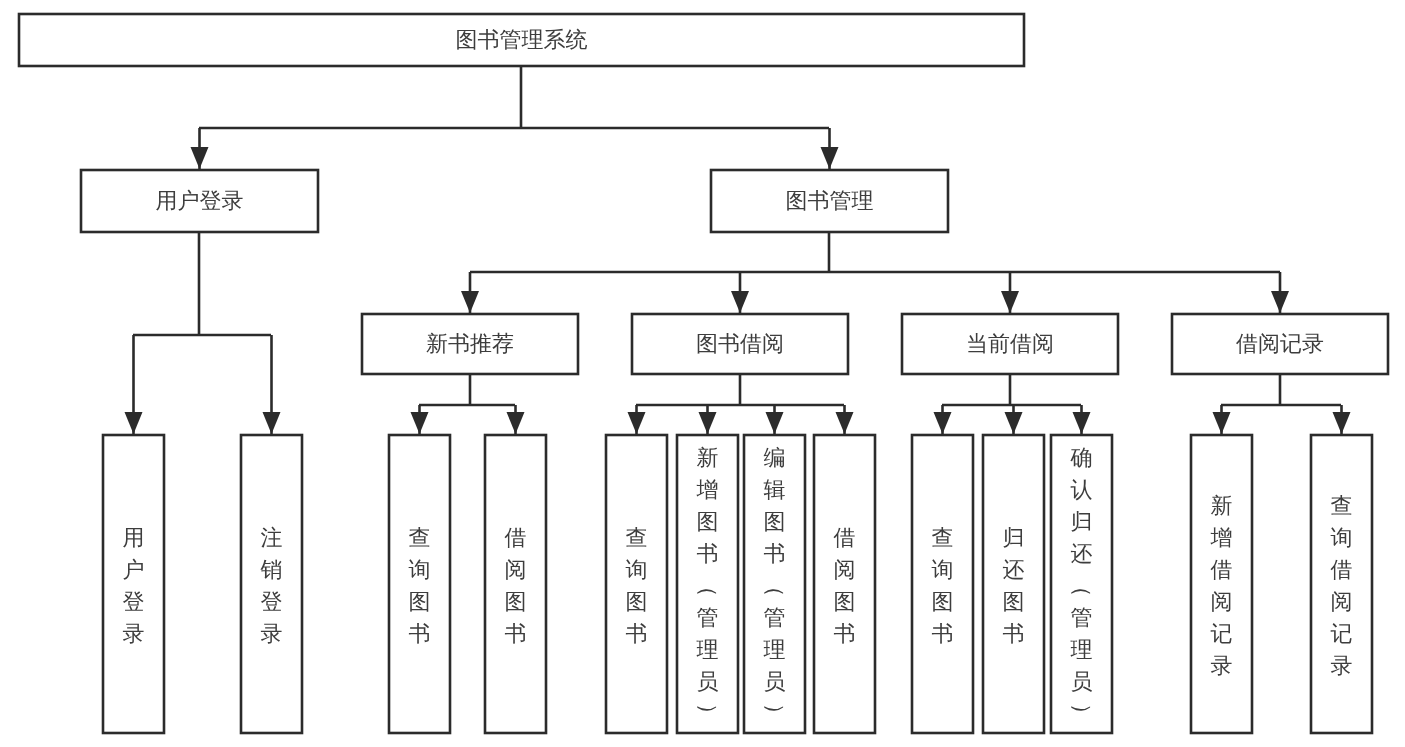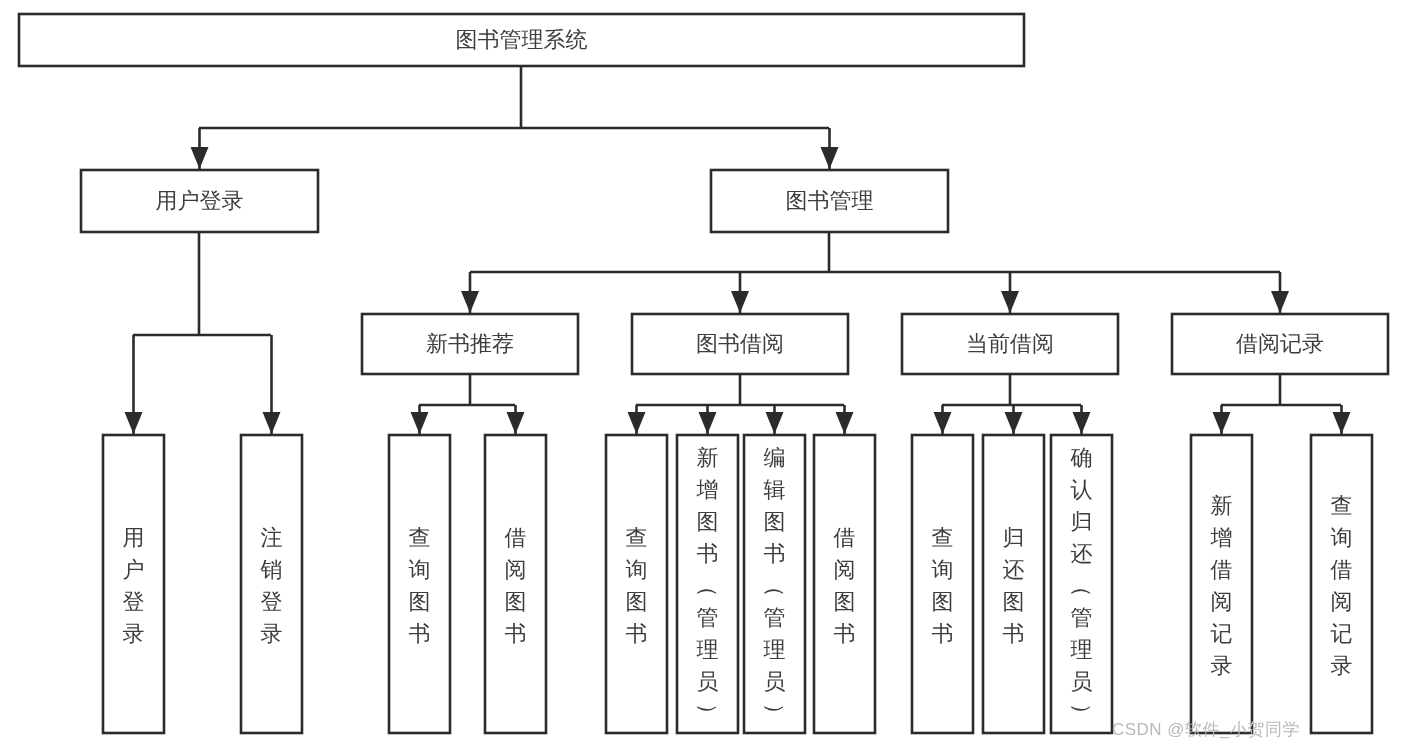--- a/index.html
+++ b/index.html
@@ -11,21 +11,20 @@
     width: 1405px;
     height: 747px;
     font-family: "Liberation Sans", "DejaVu Sans", sans-serif;
     overflow: hidden;
     position: relative;
   }
   #diagram-root {
     position: relative;
     width: 1296px;
     height: 747px;
-    padding-left: 18px;
   }
   svg#flow {
     position: absolute;
     left: 0;
     top: 0;
     width: 1405px;
     height: 747px;
     display: block;
   }
   .node-rect {
@@ -257,14 +256,13 @@
       <g>
         <rect x="1311" y="435" width="61" height="298" class="node-rect"></rect>
         <text x="1341.5" y="512.96" class="node-label-vert">查</text>
         <text x="1341.5" y="544.96" class="node-label-vert">询</text>
         <text x="1341.5" y="576.96" class="node-label-vert">借</text>
         <text x="1341.5" y="608.96" class="node-label-vert">阅</text>
         <text x="1341.5" y="640.96" class="node-label-vert">记</text>
         <text x="1341.5" y="672.96" class="node-label-vert">录</text>
       </g>
     </svg>
-  <div class="watermark">CSDN @软件_小贺同学</div>
 </div>
 
 </body></html>

